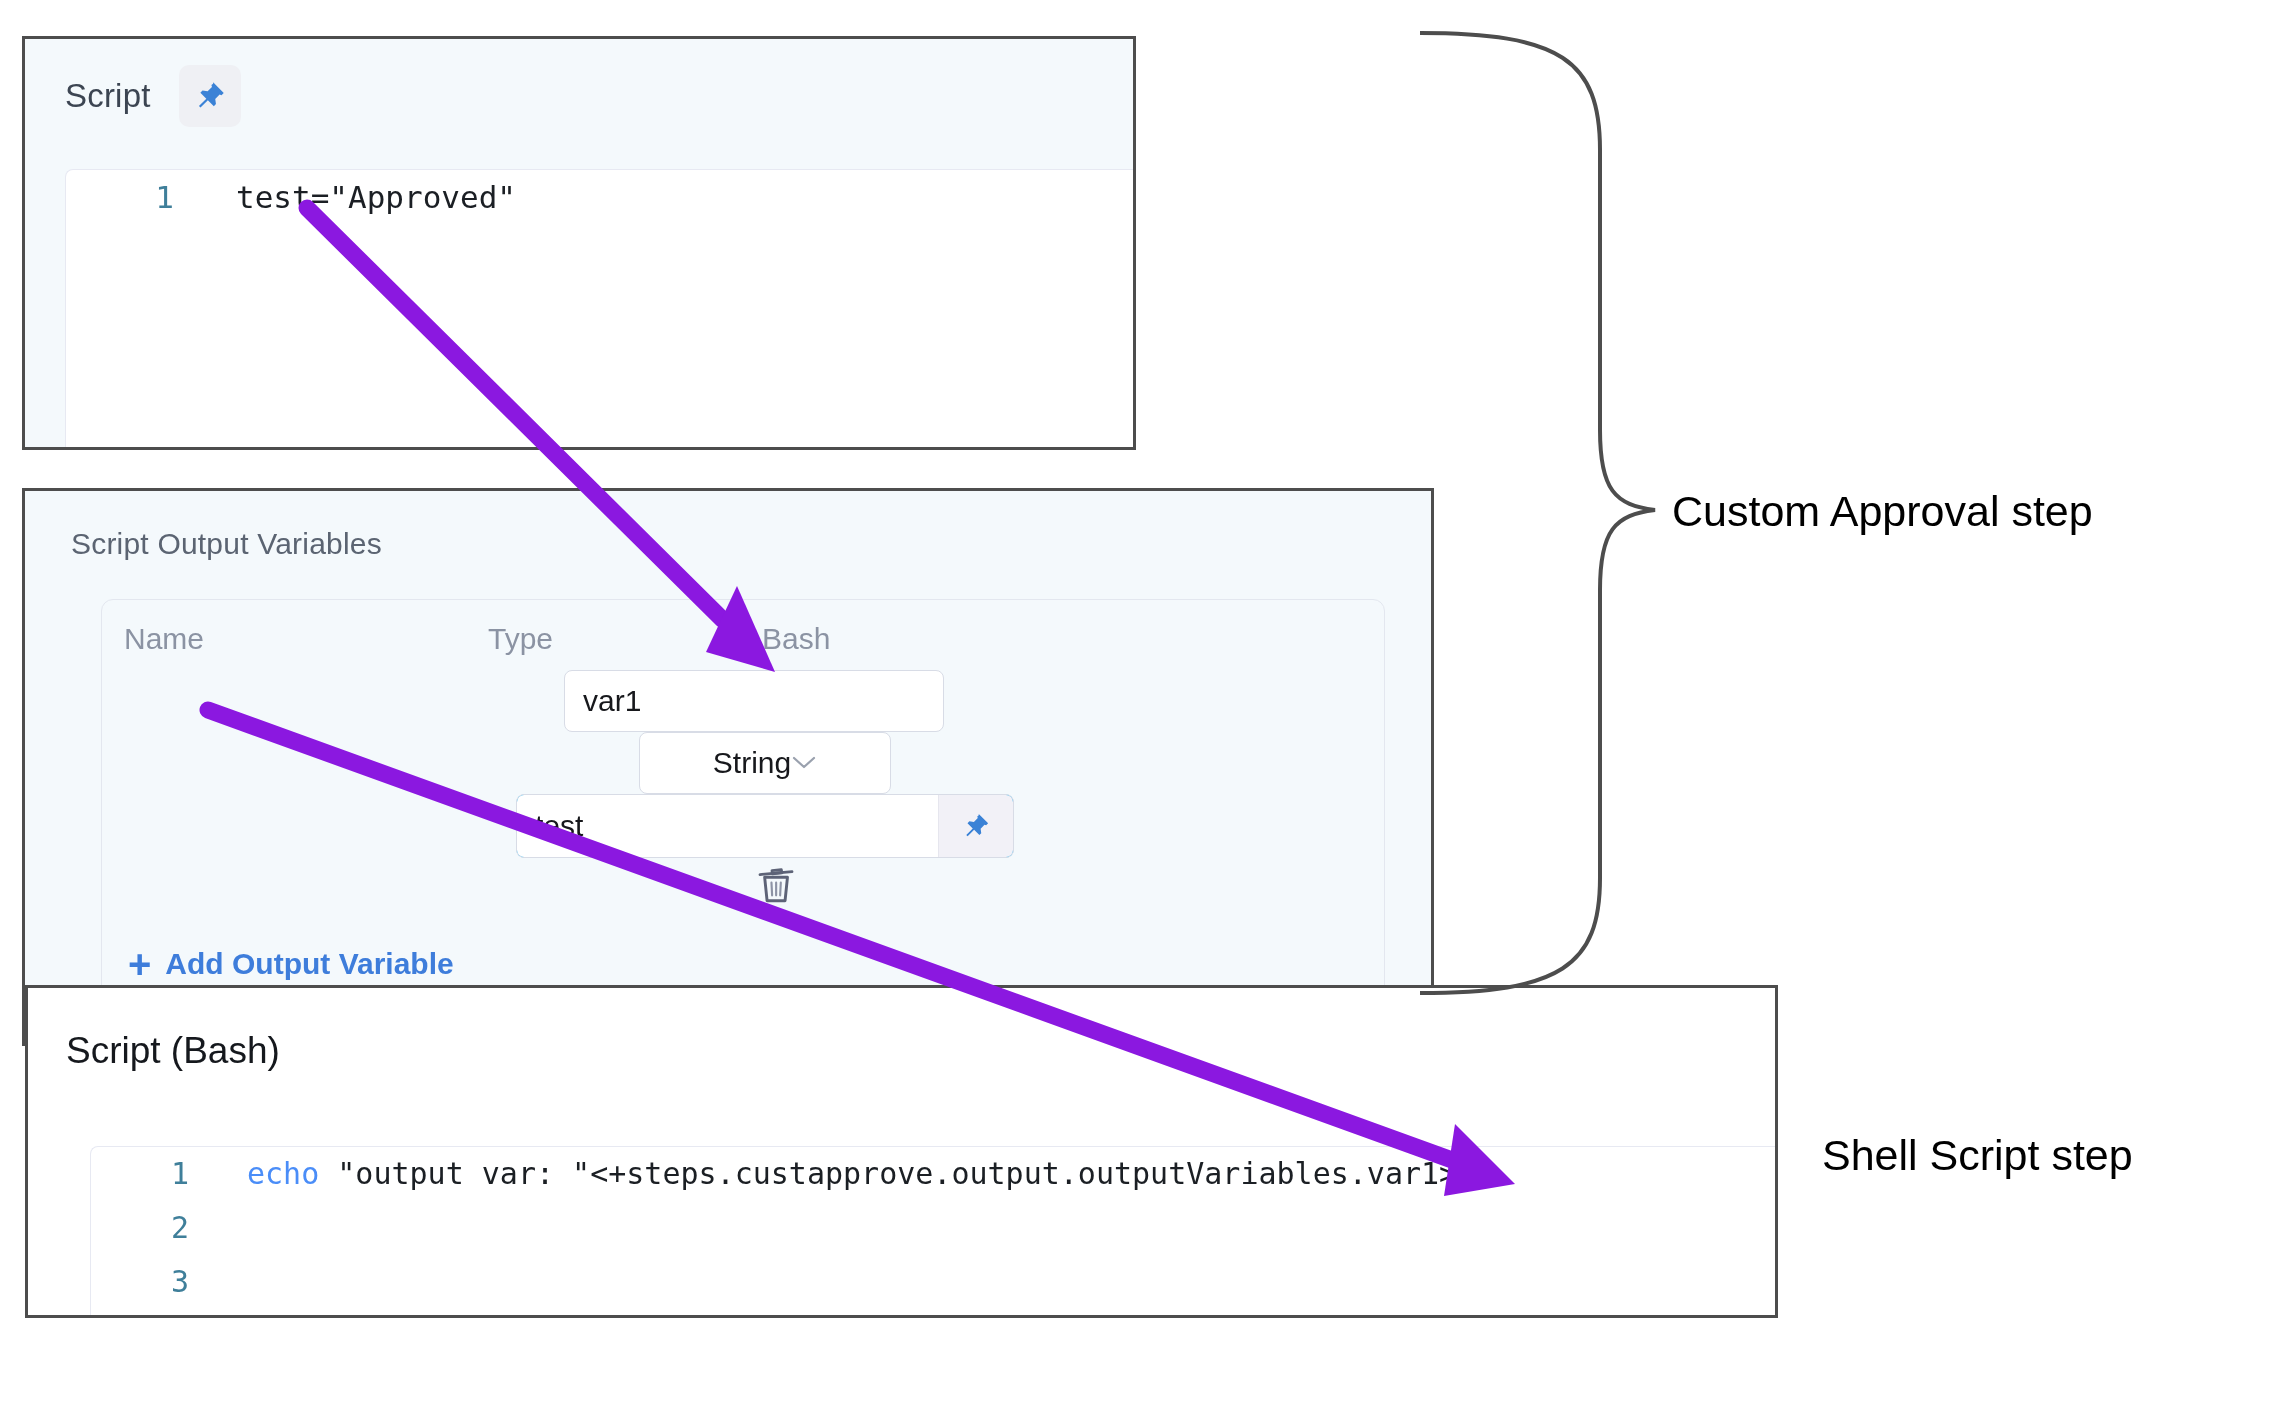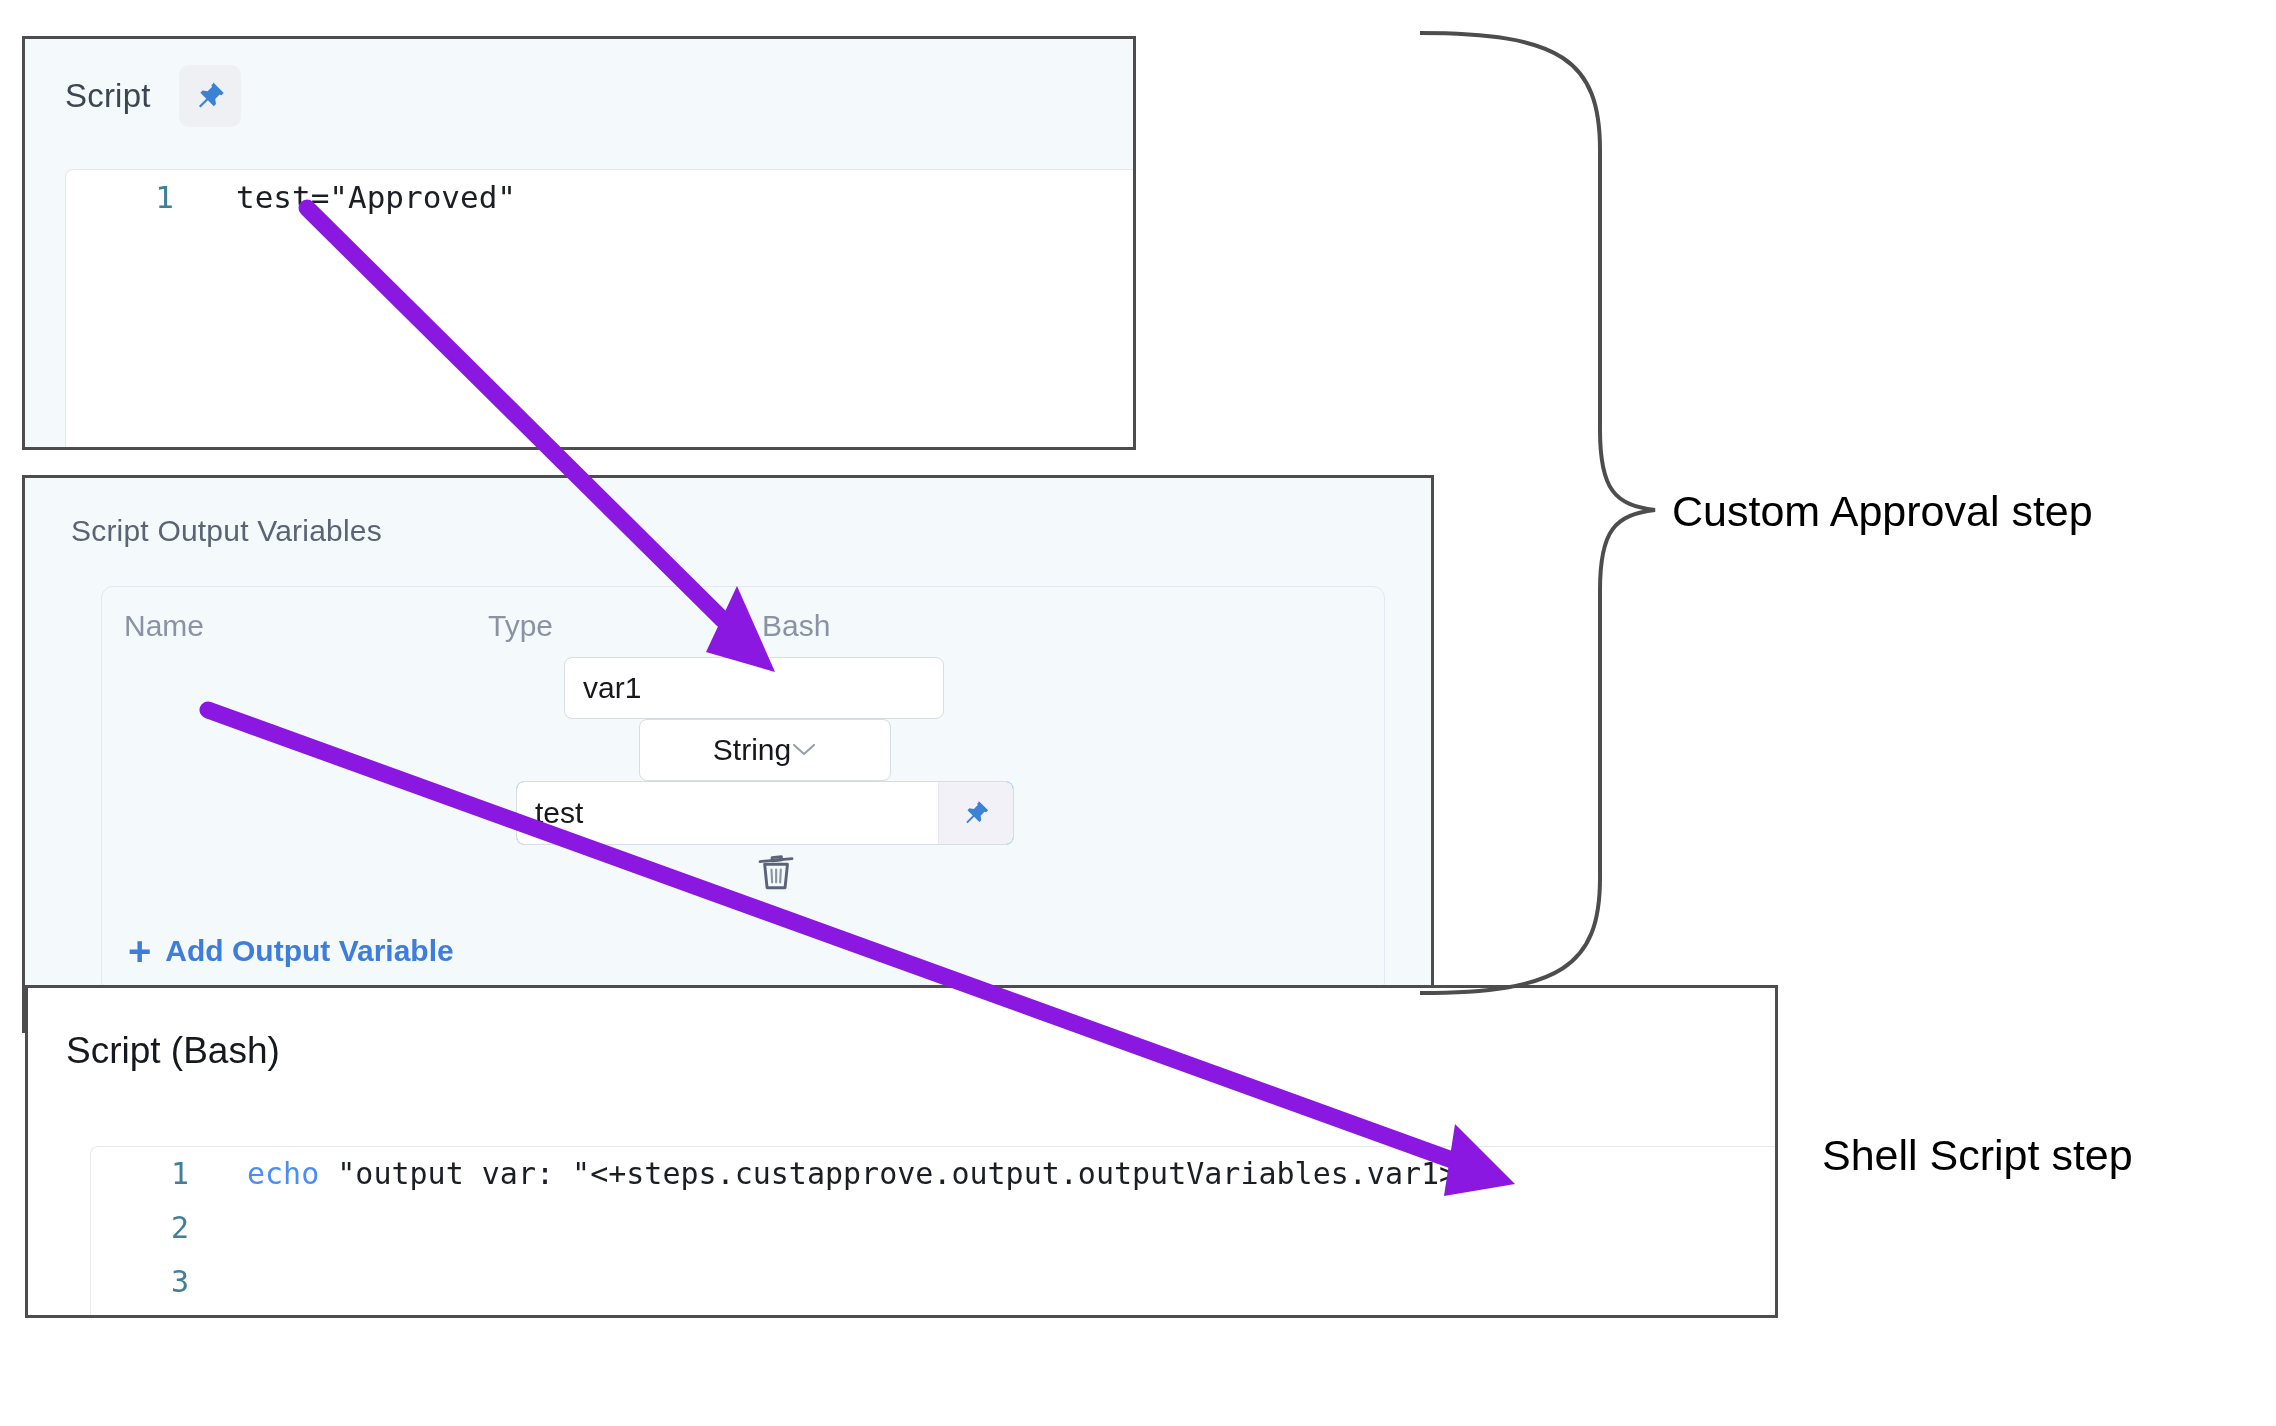--- a/index.html
+++ b/index.html
@@ -74,21 +74,21 @@
   }
   .code-text {
     padding-left: 62px;
     color: #1b1f24;
     white-space: pre;
   }
   .tok-kw { color: #4a8df8; }
 
   
   #panel-outvars {
-    left: 22px; top: 475px; width: 1412px; height: 558px;
+    left: 22px; top: 488px; width: 1412px; height: 558px;
   }
   .sov-title {
     font-size: 30px;
     color: #5b6472;
     padding: 36px 0 0 46px;
     letter-spacing: .2px;
   }
   .sov-card {
     position: absolute;
     left: 76px; top: 108px; right: 46px; bottom: 36px;

